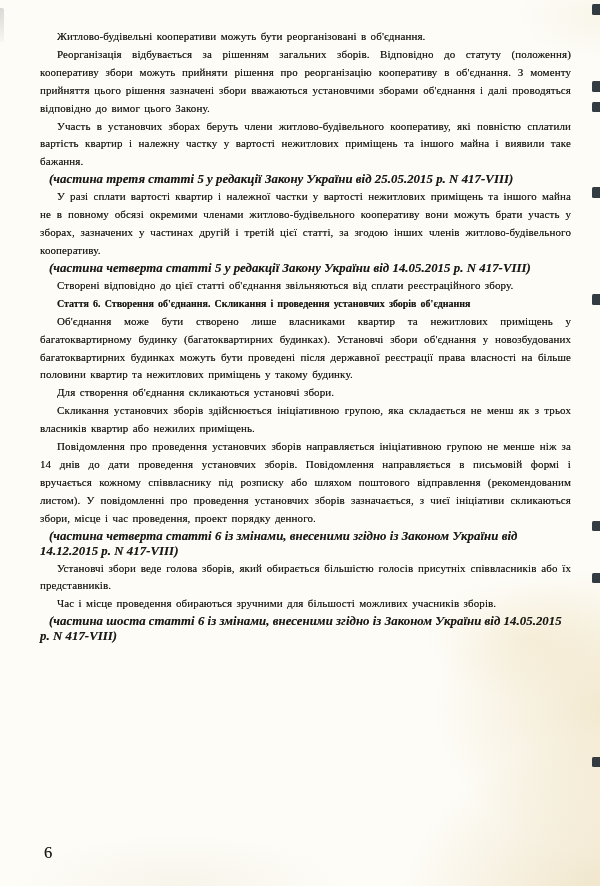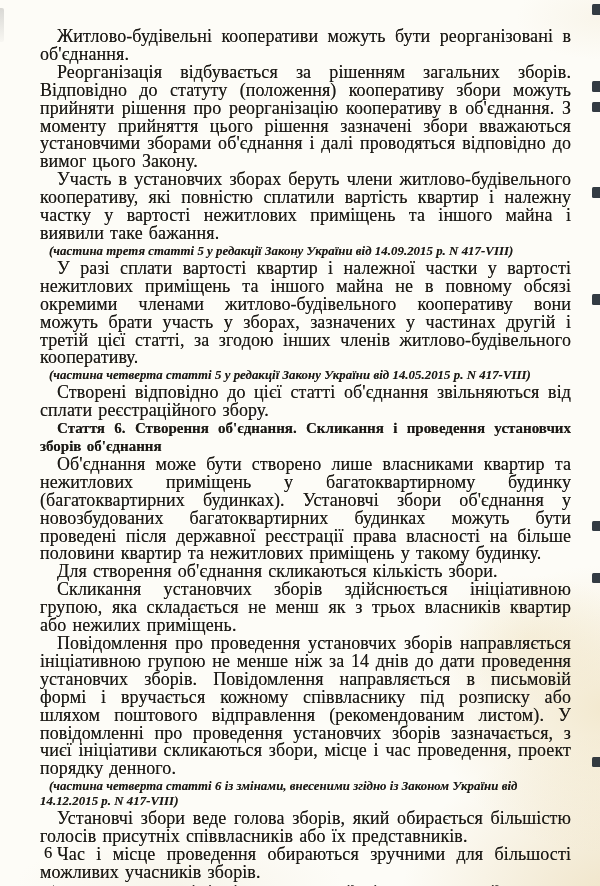--- a/index.html
+++ b/index.html
@@ -22,30 +22,30 @@
     color: #1b1915;
   }
   .text-block {
     position: absolute;
     left: 40px;
     top: 28px;
     width: 531px;
   }
   p { margin: 0; }
   .body-par {
-    font-size: 18px;
+    font-size: 11px;
     line-height: 17.9px;
     text-align: justify;
     text-indent: 17px;
     letter-spacing: 0.1px;
     word-spacing: 1.5px;
     text-shadow: 0 0 0.55px rgba(20,18,14,0.65);
   }
   .heading-par {
-    font-size: 15px;
+    font-size: 10px;
     line-height: 17.9px;
     text-align: justify;
     text-indent: 17px;
     font-weight: 700;
     word-spacing: 1.6px;
     text-shadow: 0 0 0.5px rgba(20,18,14,0.6);
   }
   .citation-par {
     font-size: 12.8px;
     line-height: 15px;
@@ -86,27 +86,27 @@
 <body>
 
 <div class="page">
 
   <div class="left-smudge"></div>
 
   <div class="text-block">
     <p class="body-par">Житлово-будівельні кооперативи можуть бути реорганізовані в об'єднання.</p>
     <p class="body-par">Реорганізація відбувається за рішенням загальних зборів. Відповідно до статуту (положення) кооперативу збори можуть прийняти рішення про реорганізацію кооперативу в об'єднання. З моменту прийняття цього рішення зазначені збори вважаються установчими зборами об'єднання і далі проводяться відповідно до вимог цього Закону.</p>
     <p class="body-par">Участь в установчих зборах беруть члени житлово-будівельного кооперативу, які повністю сплатили вартість квартир і належну частку у вартості нежитлових приміщень та іншого майна і виявили таке бажання.</p>
-    <p class="citation-par">(частина третя статті 5 у редакції Закону України від 14.09.2015 р. N 417-VIII)</p>
+    <p class="citation-par">(частина третя статті 5 у редакції Закону України від 25.05.2015 р. N 417-VIII)</p>
     <p class="body-par">У разі сплати вартості квартир і належної частки у вартості нежитлових приміщень та іншого майна не в повному обсязі окремими членами житлово-будівельного кооперативу вони можуть брати участь у зборах, зазначених у частинах другій і третій цієї статті, за згодою інших членів житлово-будівельного кооперативу.</p>
     <p class="citation-par">(частина четверта статті 5 у редакції Закону України від 14.05.2015 р. N 417-VIII)</p>
     <p class="body-par">Створені відповідно до цієї статті об'єднання звільняються від сплати реєстраційного збору.</p>
     <p class="heading-par">Стаття 6. Створення об'єднання. Скликання і проведення установчих зборів об'єднання</p>
     <p class="body-par">Об'єднання може бути створено лише власниками квартир та нежитлових приміщень у багатоквартирному будинку (багатоквартирних будинках). Установчі збори об'єднання у новозбудованих багатоквартирних будинках можуть бути проведені після державної реєстрації права власності на більше половини квартир та нежитлових приміщень у такому будинку.</p>
-    <p class="body-par">Для створення об'єднання скликаються кількість збори.</p>
+    <p class="body-par">Для створення об'єднання скликаються установчі збори.</p>
     <p class="body-par">Скликання установчих зборів здійснюється ініціативною групою, яка складається не менш як з трьох власників квартир або нежилих приміщень.</p>
     <p class="body-par">Повідомлення про проведення установчих зборів направляється ініціативною групою не менше ніж за 14 днів до дати проведення установчих зборів. Повідомлення направляється в письмовій формі і вручається кожному співвласнику під розписку або шляхом поштового відправлення (рекомендованим листом). У повідомленні про проведення установчих зборів зазначається, з чиєї ініціативи скликаються збори, місце і час проведення, проект порядку денного.</p>
     <p class="citation-par">(частина четверта статті 6 із змінами, внесеними згідно із Законом України від 14.12.2015 р. N 417-VIII)</p>
     <p class="body-par">Установчі збори веде голова зборів, який обирається більшістю голосів присутніх співвласників або їх представників.</p>
     <p class="body-par">Час і місце проведення обираються зручними для більшості можливих учасників зборів.</p>
     <p class="citation-par">(частина шоста статті 6 із змінами, внесеними згідно із Законом України від 14.05.2015 р. N 417-VIII)</p>
   </div>
 
   <div class="page-number">6</div>
 

